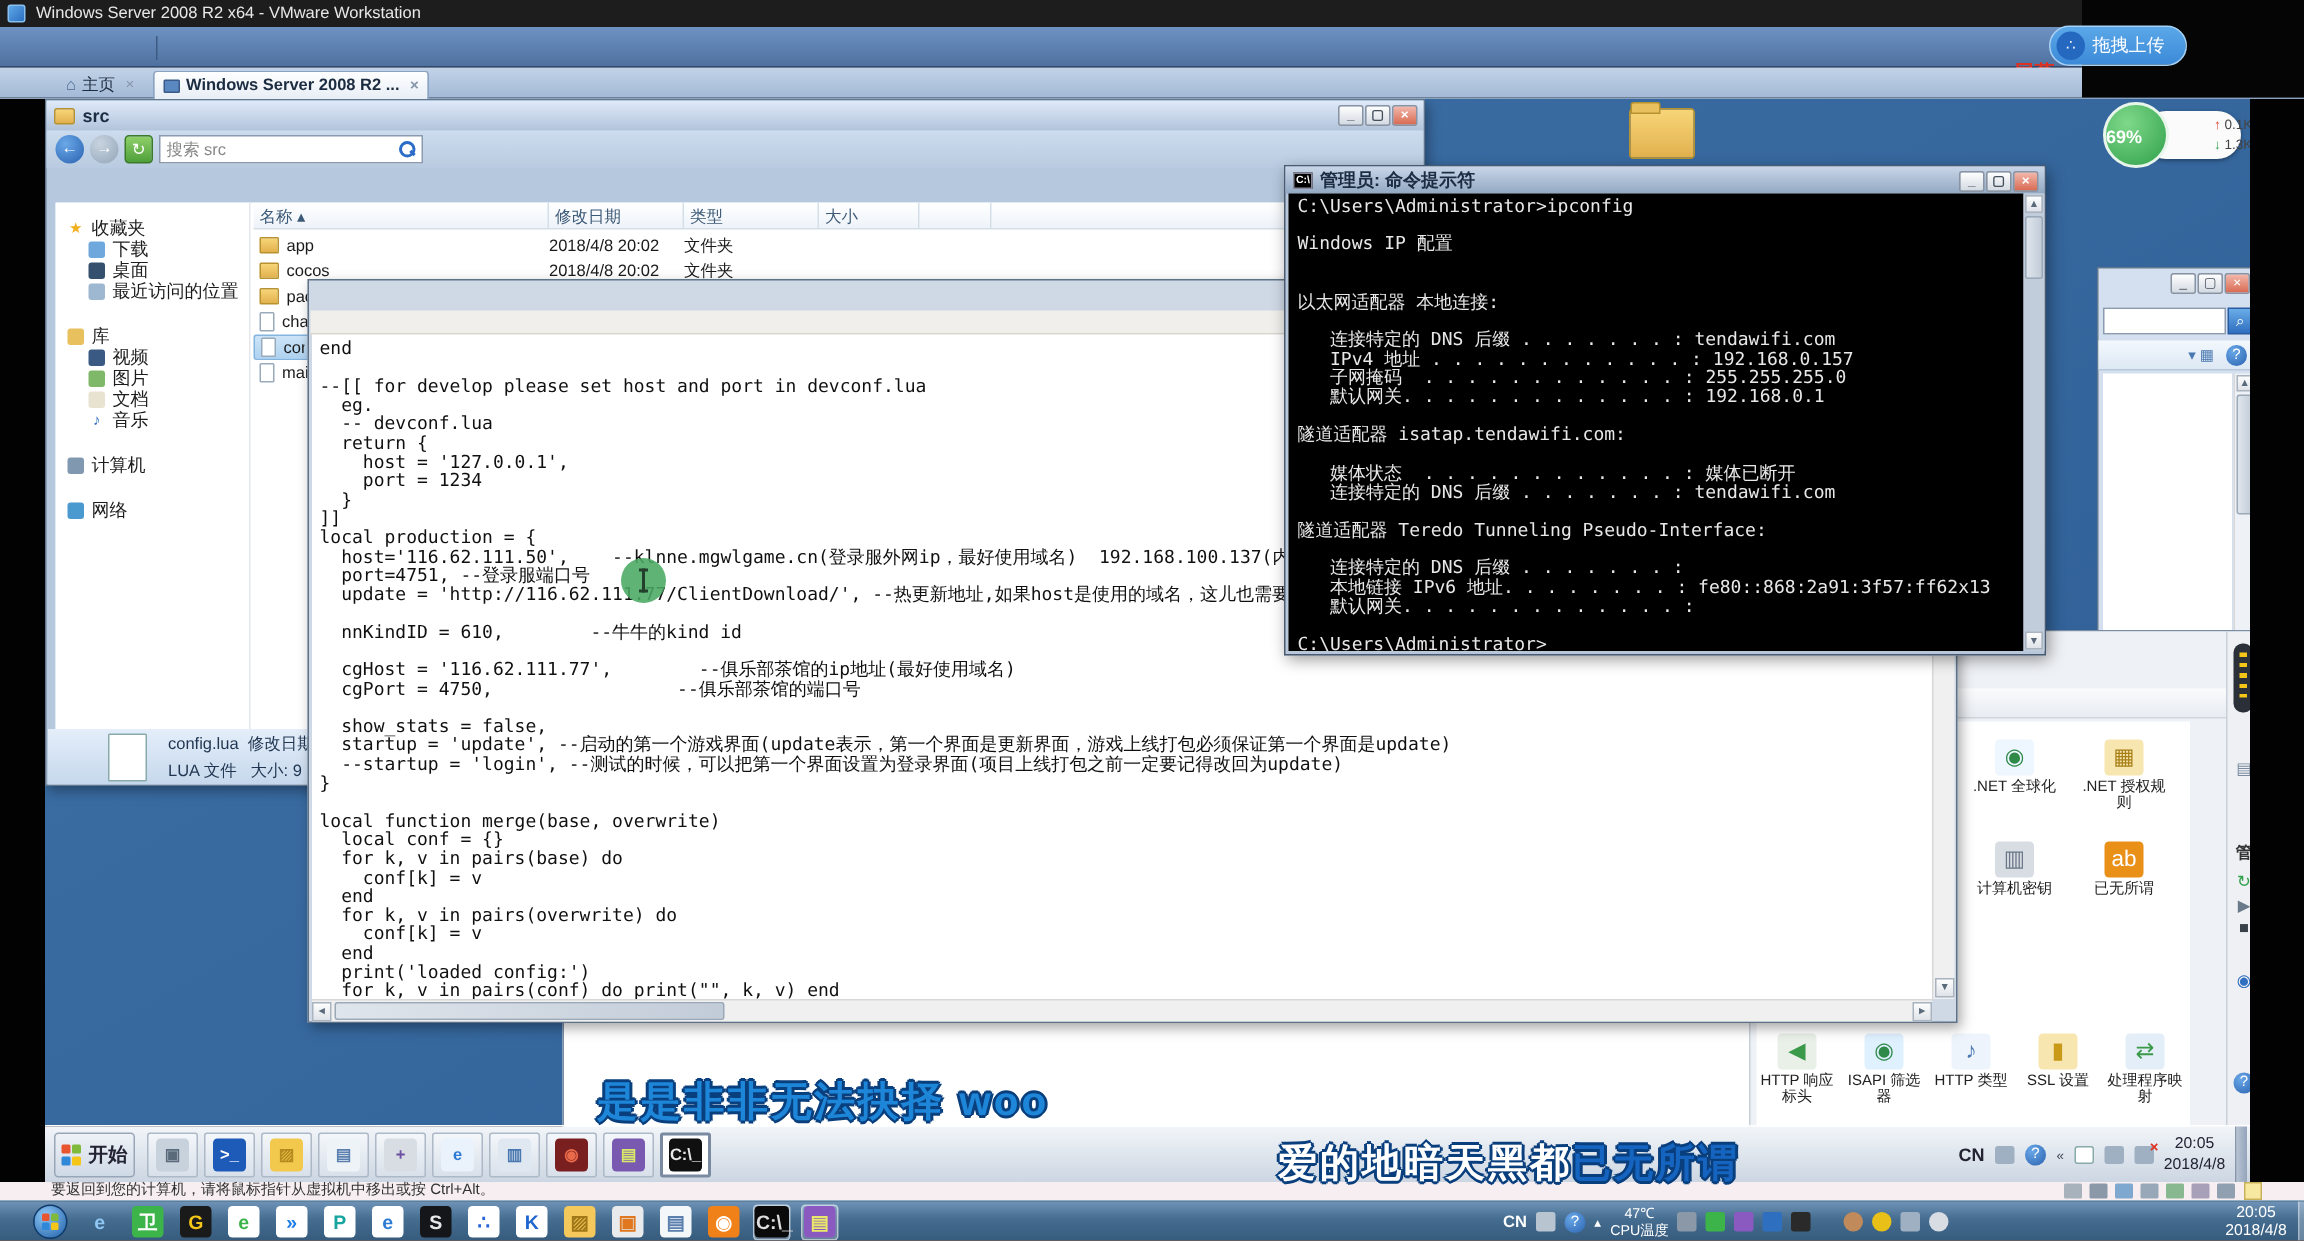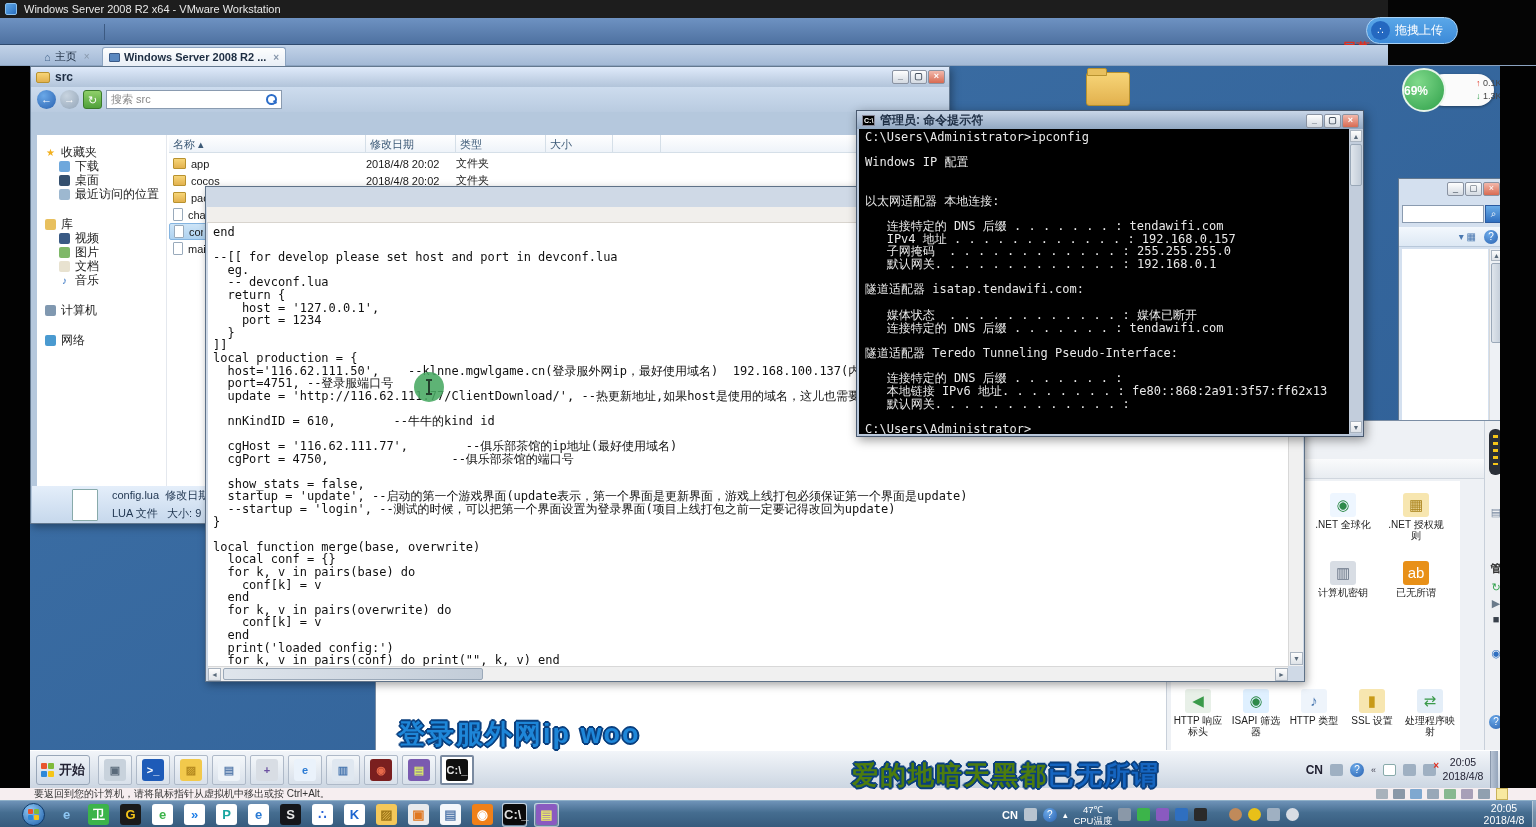--- a/index.html
+++ b/index.html
@@ -170,21 +170,21 @@
 .htico{width:13px;height:13px;border-radius:2px}
 #temp{font-size:9.5px;line-height:11px;text-align:center}
 #host-clock{position:absolute;right:6px;top:1px;width:52px;text-align:center;color:#fff;font-size:10.5px;line-height:12px}
 #host-showdesk{position:absolute;right:0;top:0;width:4px;height:27px;background:rgba(255,255,255,.25);border-left:1px solid rgba(255,255,255,.4)}
 
 
 .lyr{position:absolute;font-weight:bold;font-size:27px;letter-spacing:2px;z-index:50;white-space:nowrap;
 text-shadow:-2px 0 #0a3f7e,2px 0 #0a3f7e,0 -2px #0a3f7e,0 2px #0a3f7e,-1px -1px #0a3f7e,1px 1px #0a3f7e,1px -1px #0a3f7e,-1px 1px #0a3f7e}
 #lyr1{left:398px;top:716px;color:#1e86d8}
 #lyr2{left:852px;top:758px;font-size:26px}
-#lyr2 .done{color:#4d7c0f}
+#lyr2 .done{color:#ffffff}
 #lyr2 .rest{color:#1565c0}
 </style>
 </head>
 <body>
 
 <div id="root">
 
   <div class="abs" id="vm-screen">
     <div class="desk-folder" style="left:1056px;top:6px"></div>
     <div class="abs" id="speedball">
@@ -703,18 +703,18 @@
       <span class="htico" style="background:#9fb0c2"></span>
       <span class="htico" style="background:#d8dde4;border-radius:50%"></span>
     </div>
     <div id="host-clock">
       <div>20:05</div>
       <div>2018/4/8</div>
     </div>
     <div id="host-showdesk"></div>
   </div>
 
-  <div class="lyr" id="lyr1">登录服外网ip woo</div>
+  <div class="lyr" id="lyr1">是是非非无法抉择 woo</div>
   <div class="lyr" id="lyr2">
     <span class="done">爱的地暗天黑都</span><span class="rest">已无所谓</span>
   </div>
 
 </div>
 
 </body></html>

